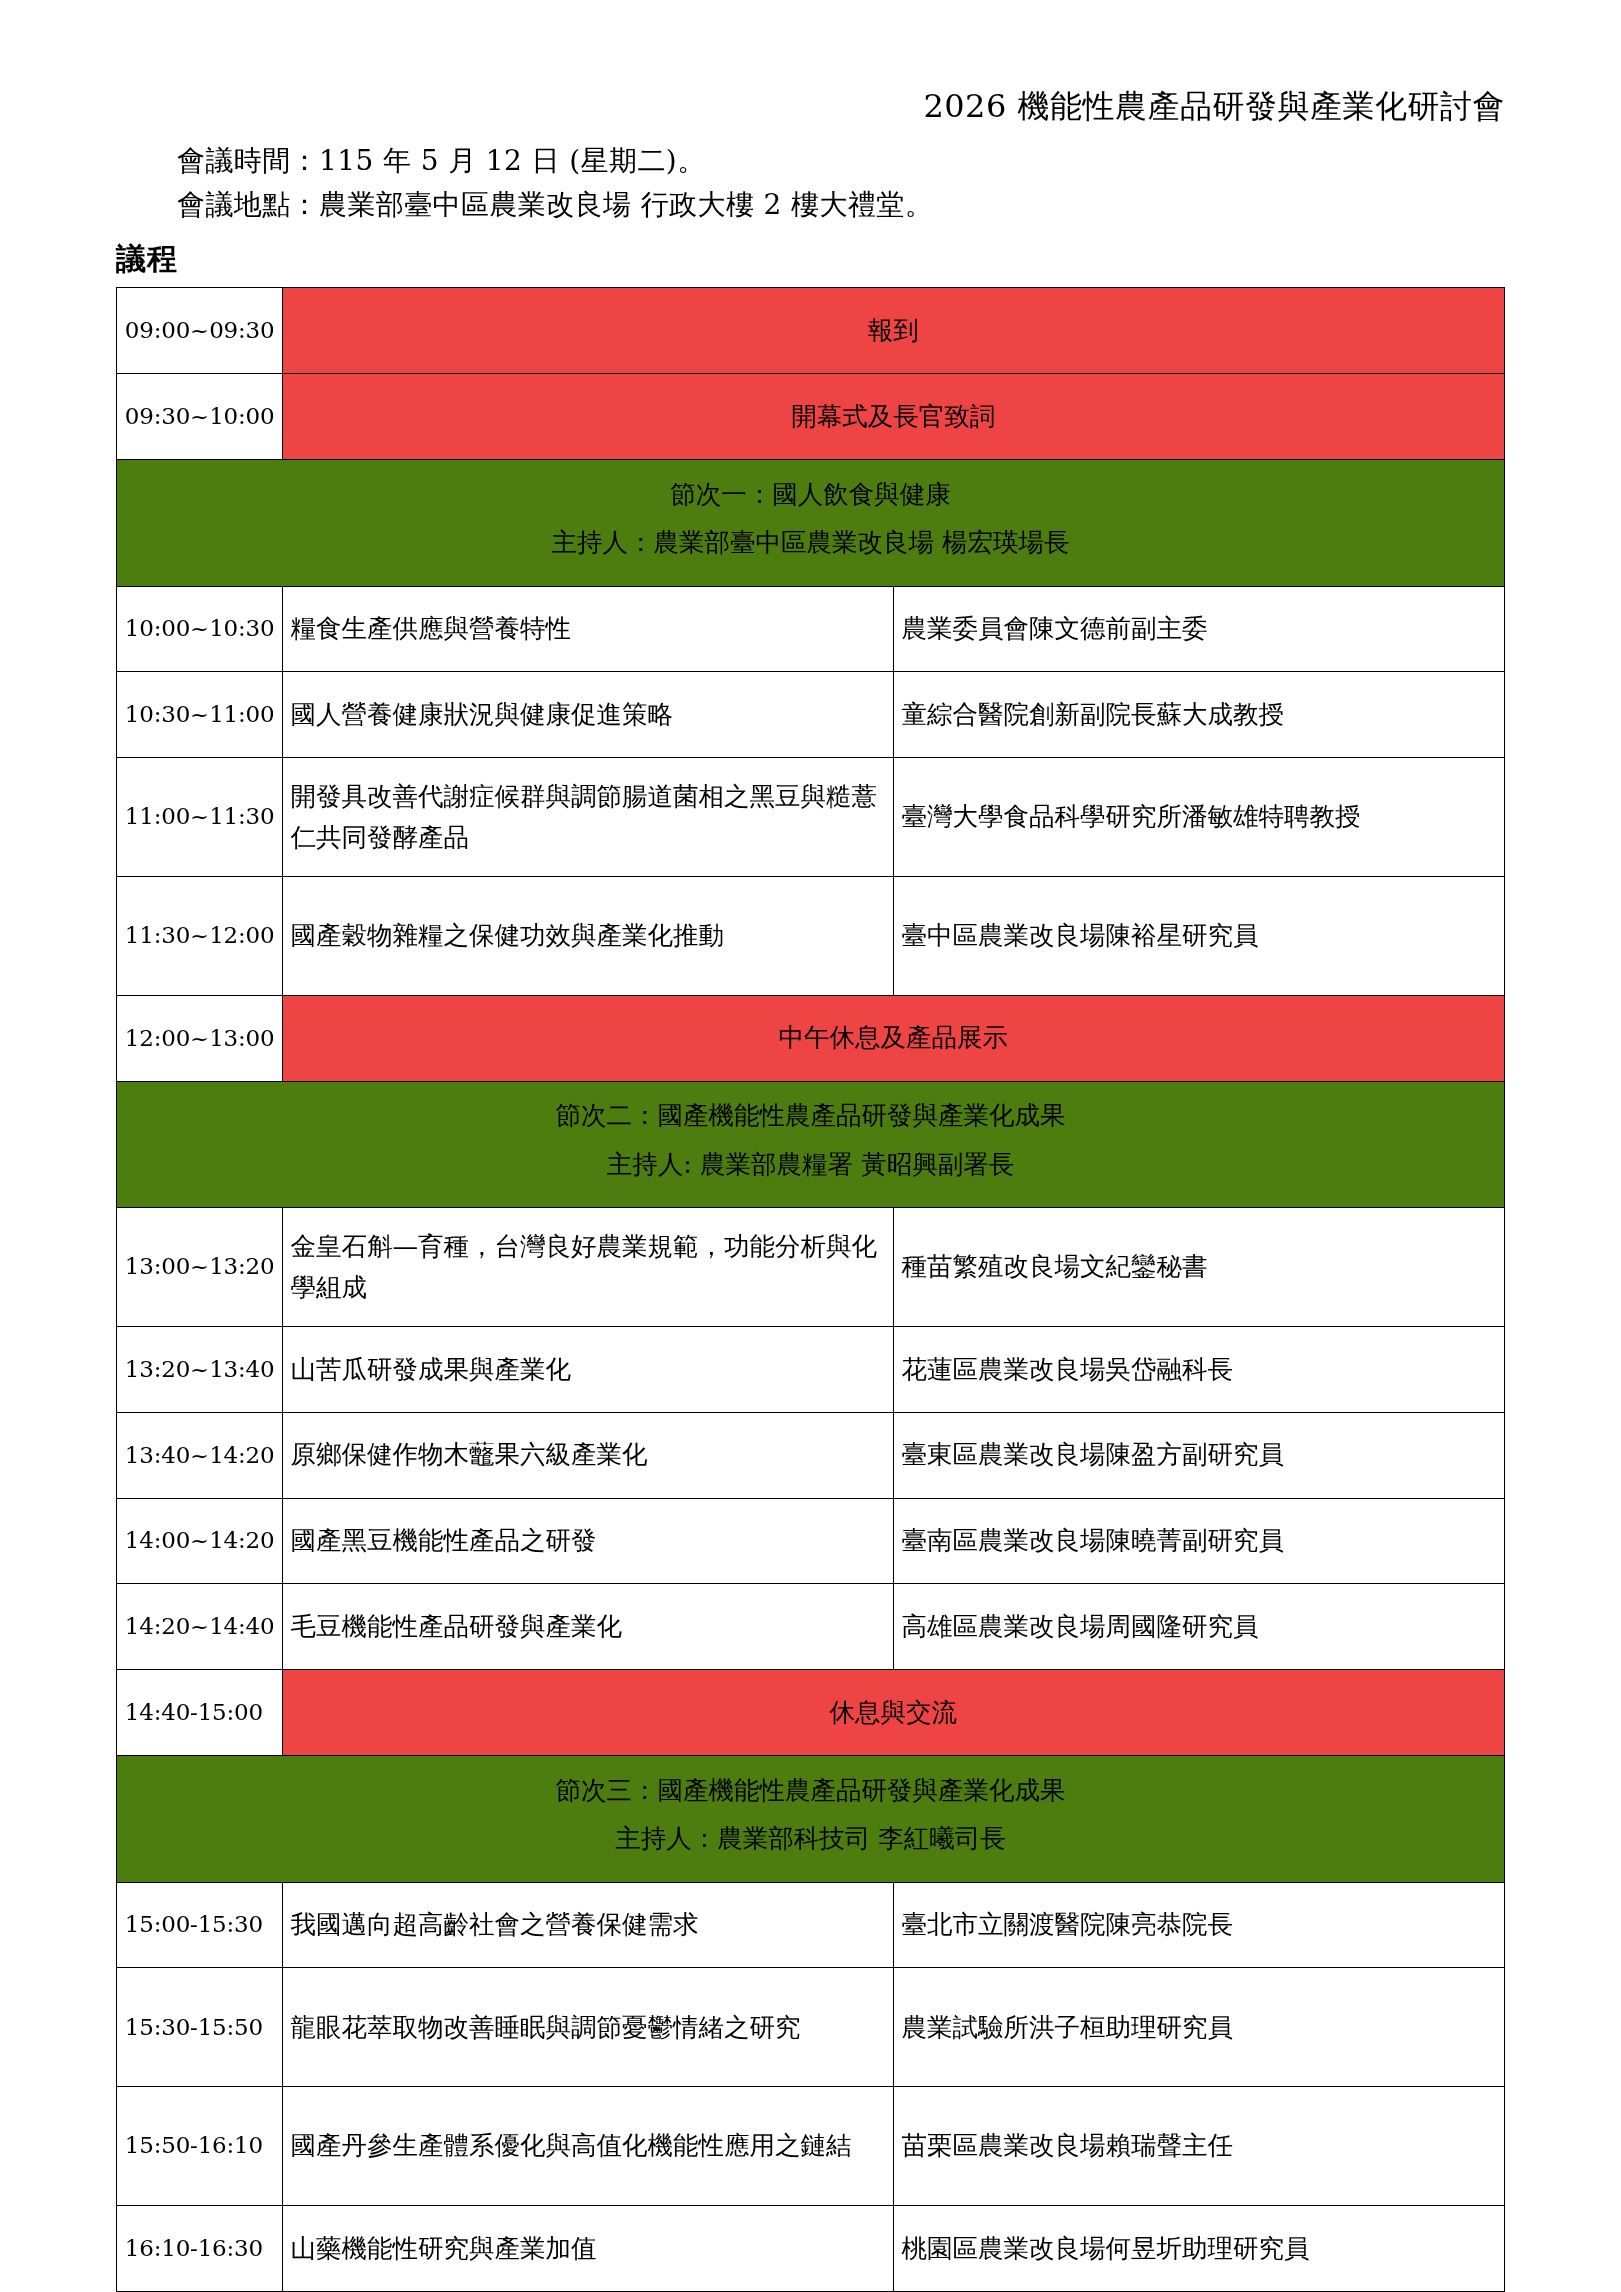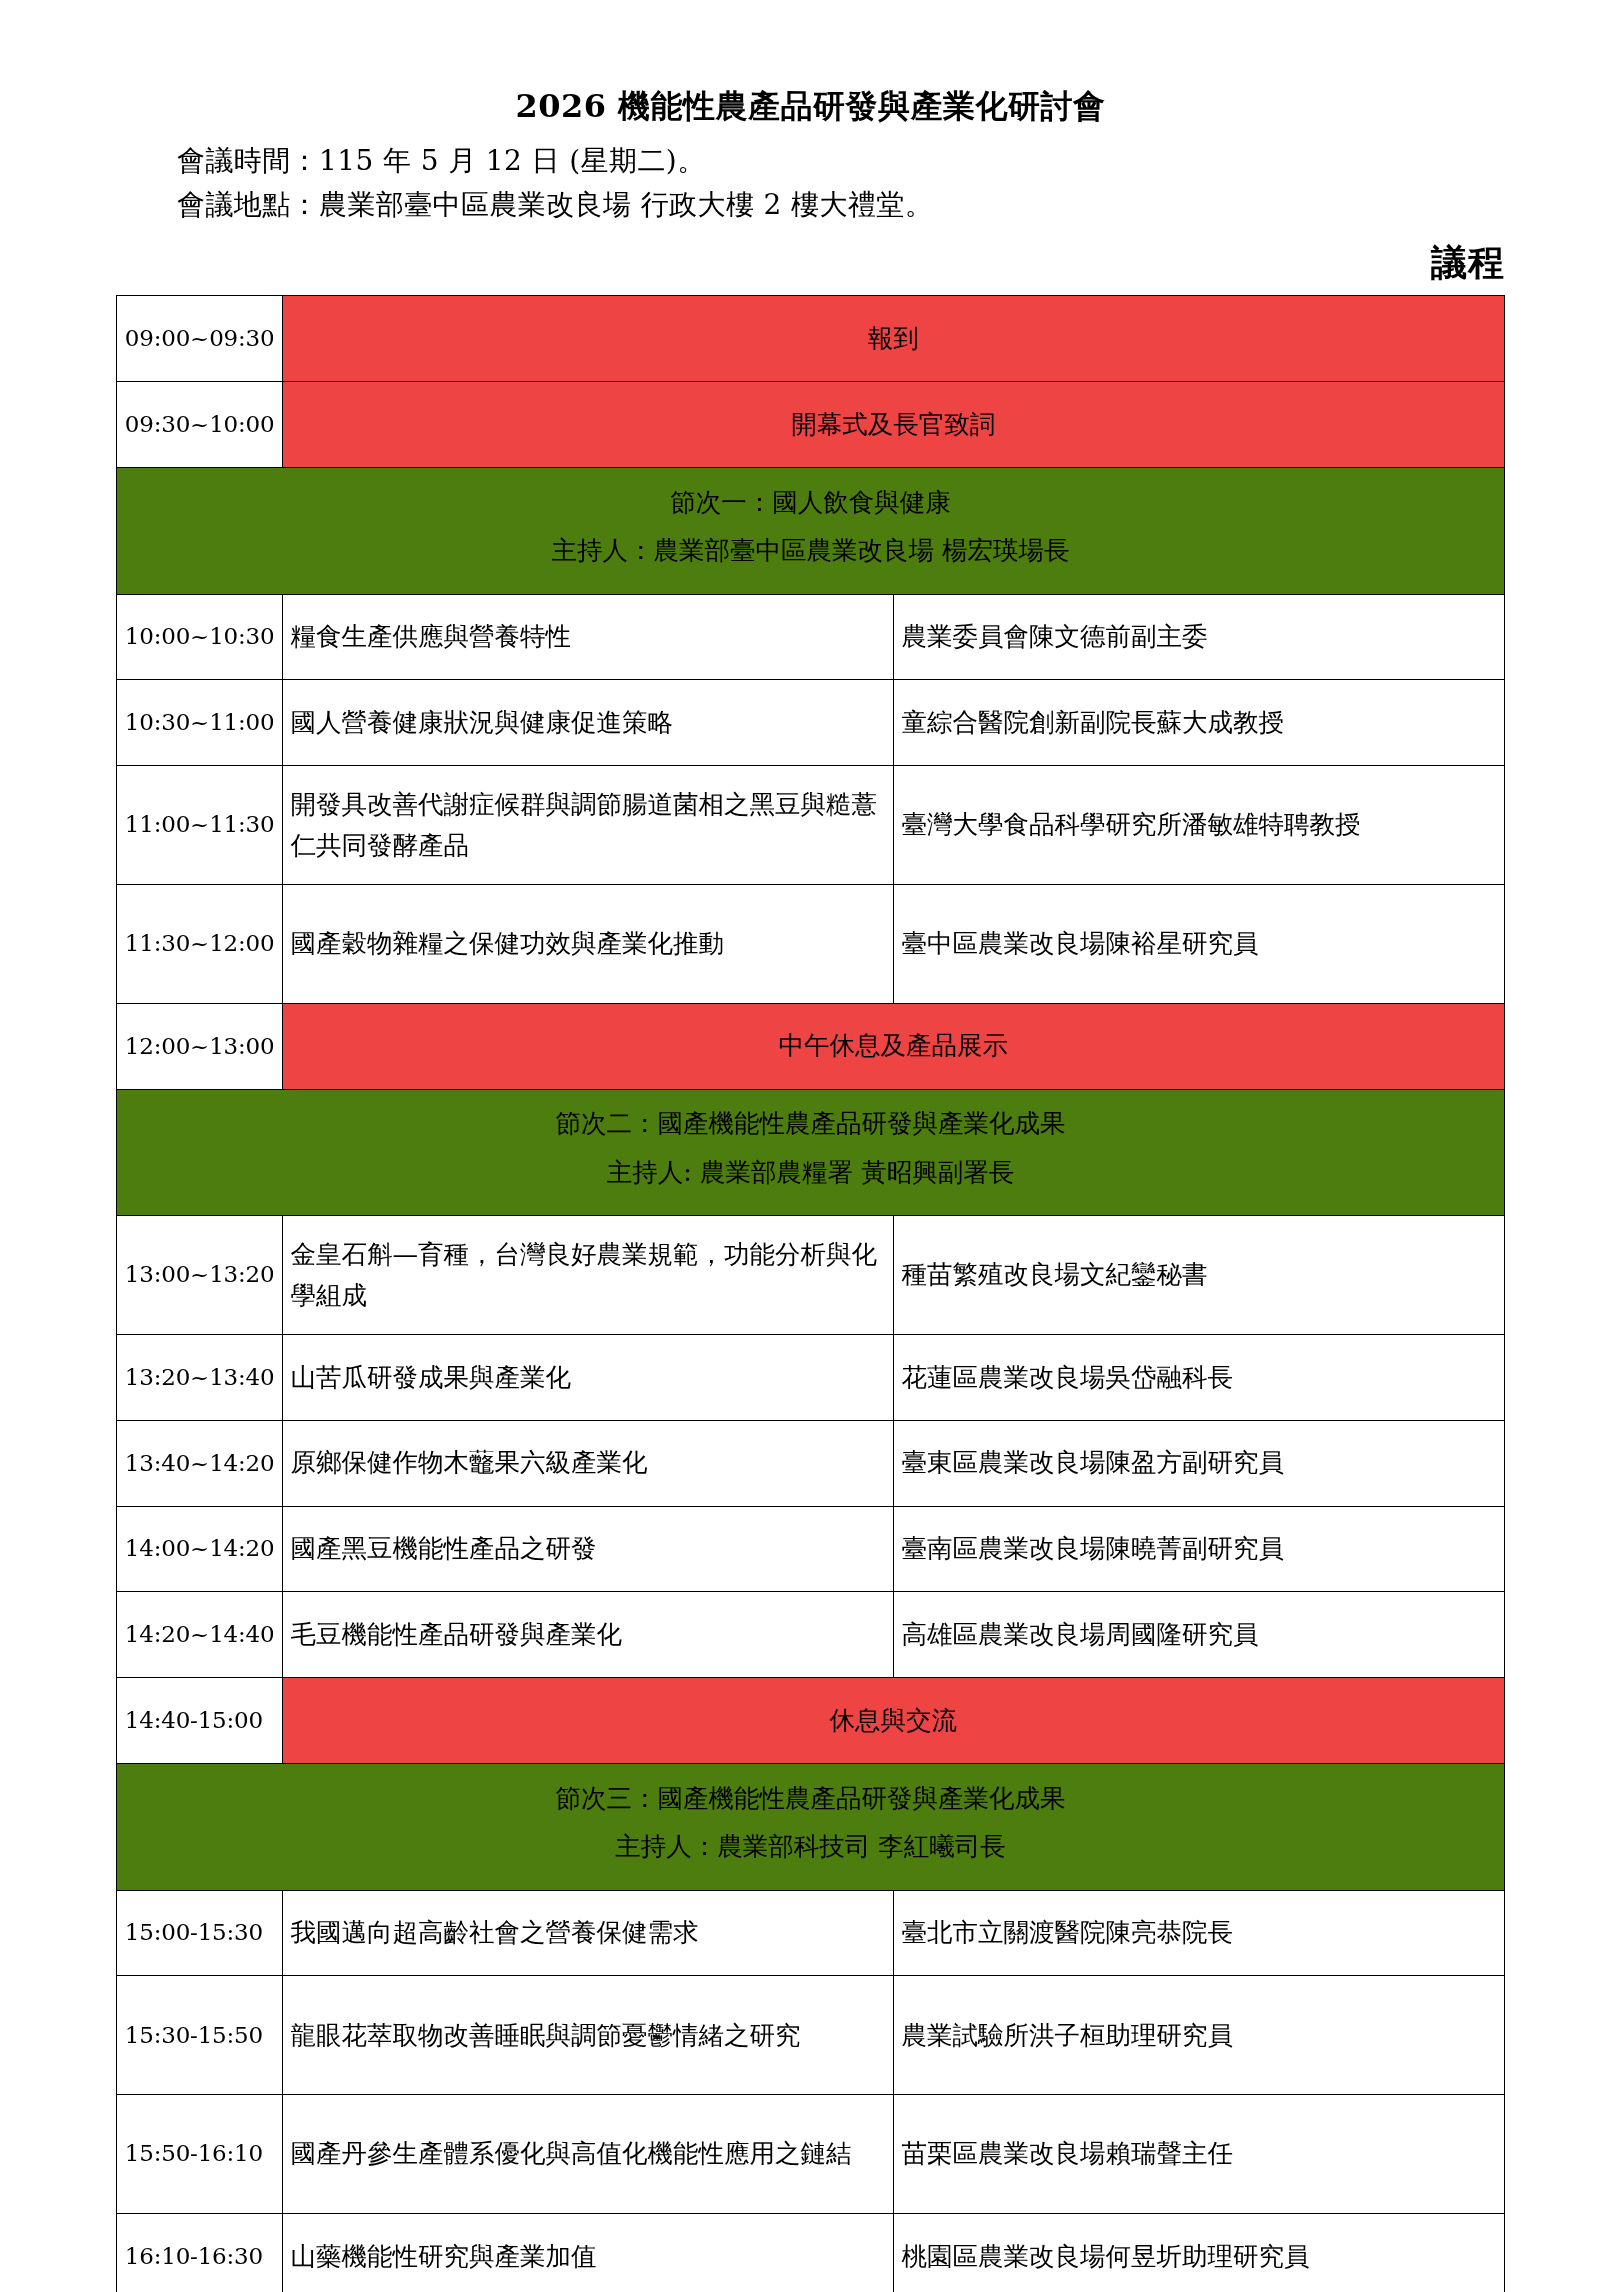--- a/index.html
+++ b/index.html
@@ -15,38 +15,38 @@
     -webkit-font-smoothing: antialiased;
   }
   .page {
     position: relative;
     width: 1621px;
     height: 2293px;
     box-sizing: border-box;
     padding: 86px 116px 0 116px;
   }
   .doc-title {
-    text-align: center;
-    font-weight: bold;
+    text-align: right;
+    font-weight: normal;
     font-size: 32px;
     letter-spacing: 0.5px;
     line-height: 1.25;
     margin: 0 0 13.7px 0;
   }
   .meta-line {
     font-size: 28px;
     line-height: 1.52;
     margin: 0 0 2px 0;
     padding-left: 61px;
     letter-spacing: 0.4px;
   }
   .agenda-title {
-    text-align: right;
+    text-align: left;
     font-weight: bold;
-    font-size: 36px;
+    font-size: 30px;
     margin: 11.8px 0 7.8px 0;
     letter-spacing: 1px;
   }
   table.agenda {
     width: 100%;
     border-collapse: collapse;
     table-layout: fixed;
     font-size: 25.5px;
   }
   table.agenda td {

